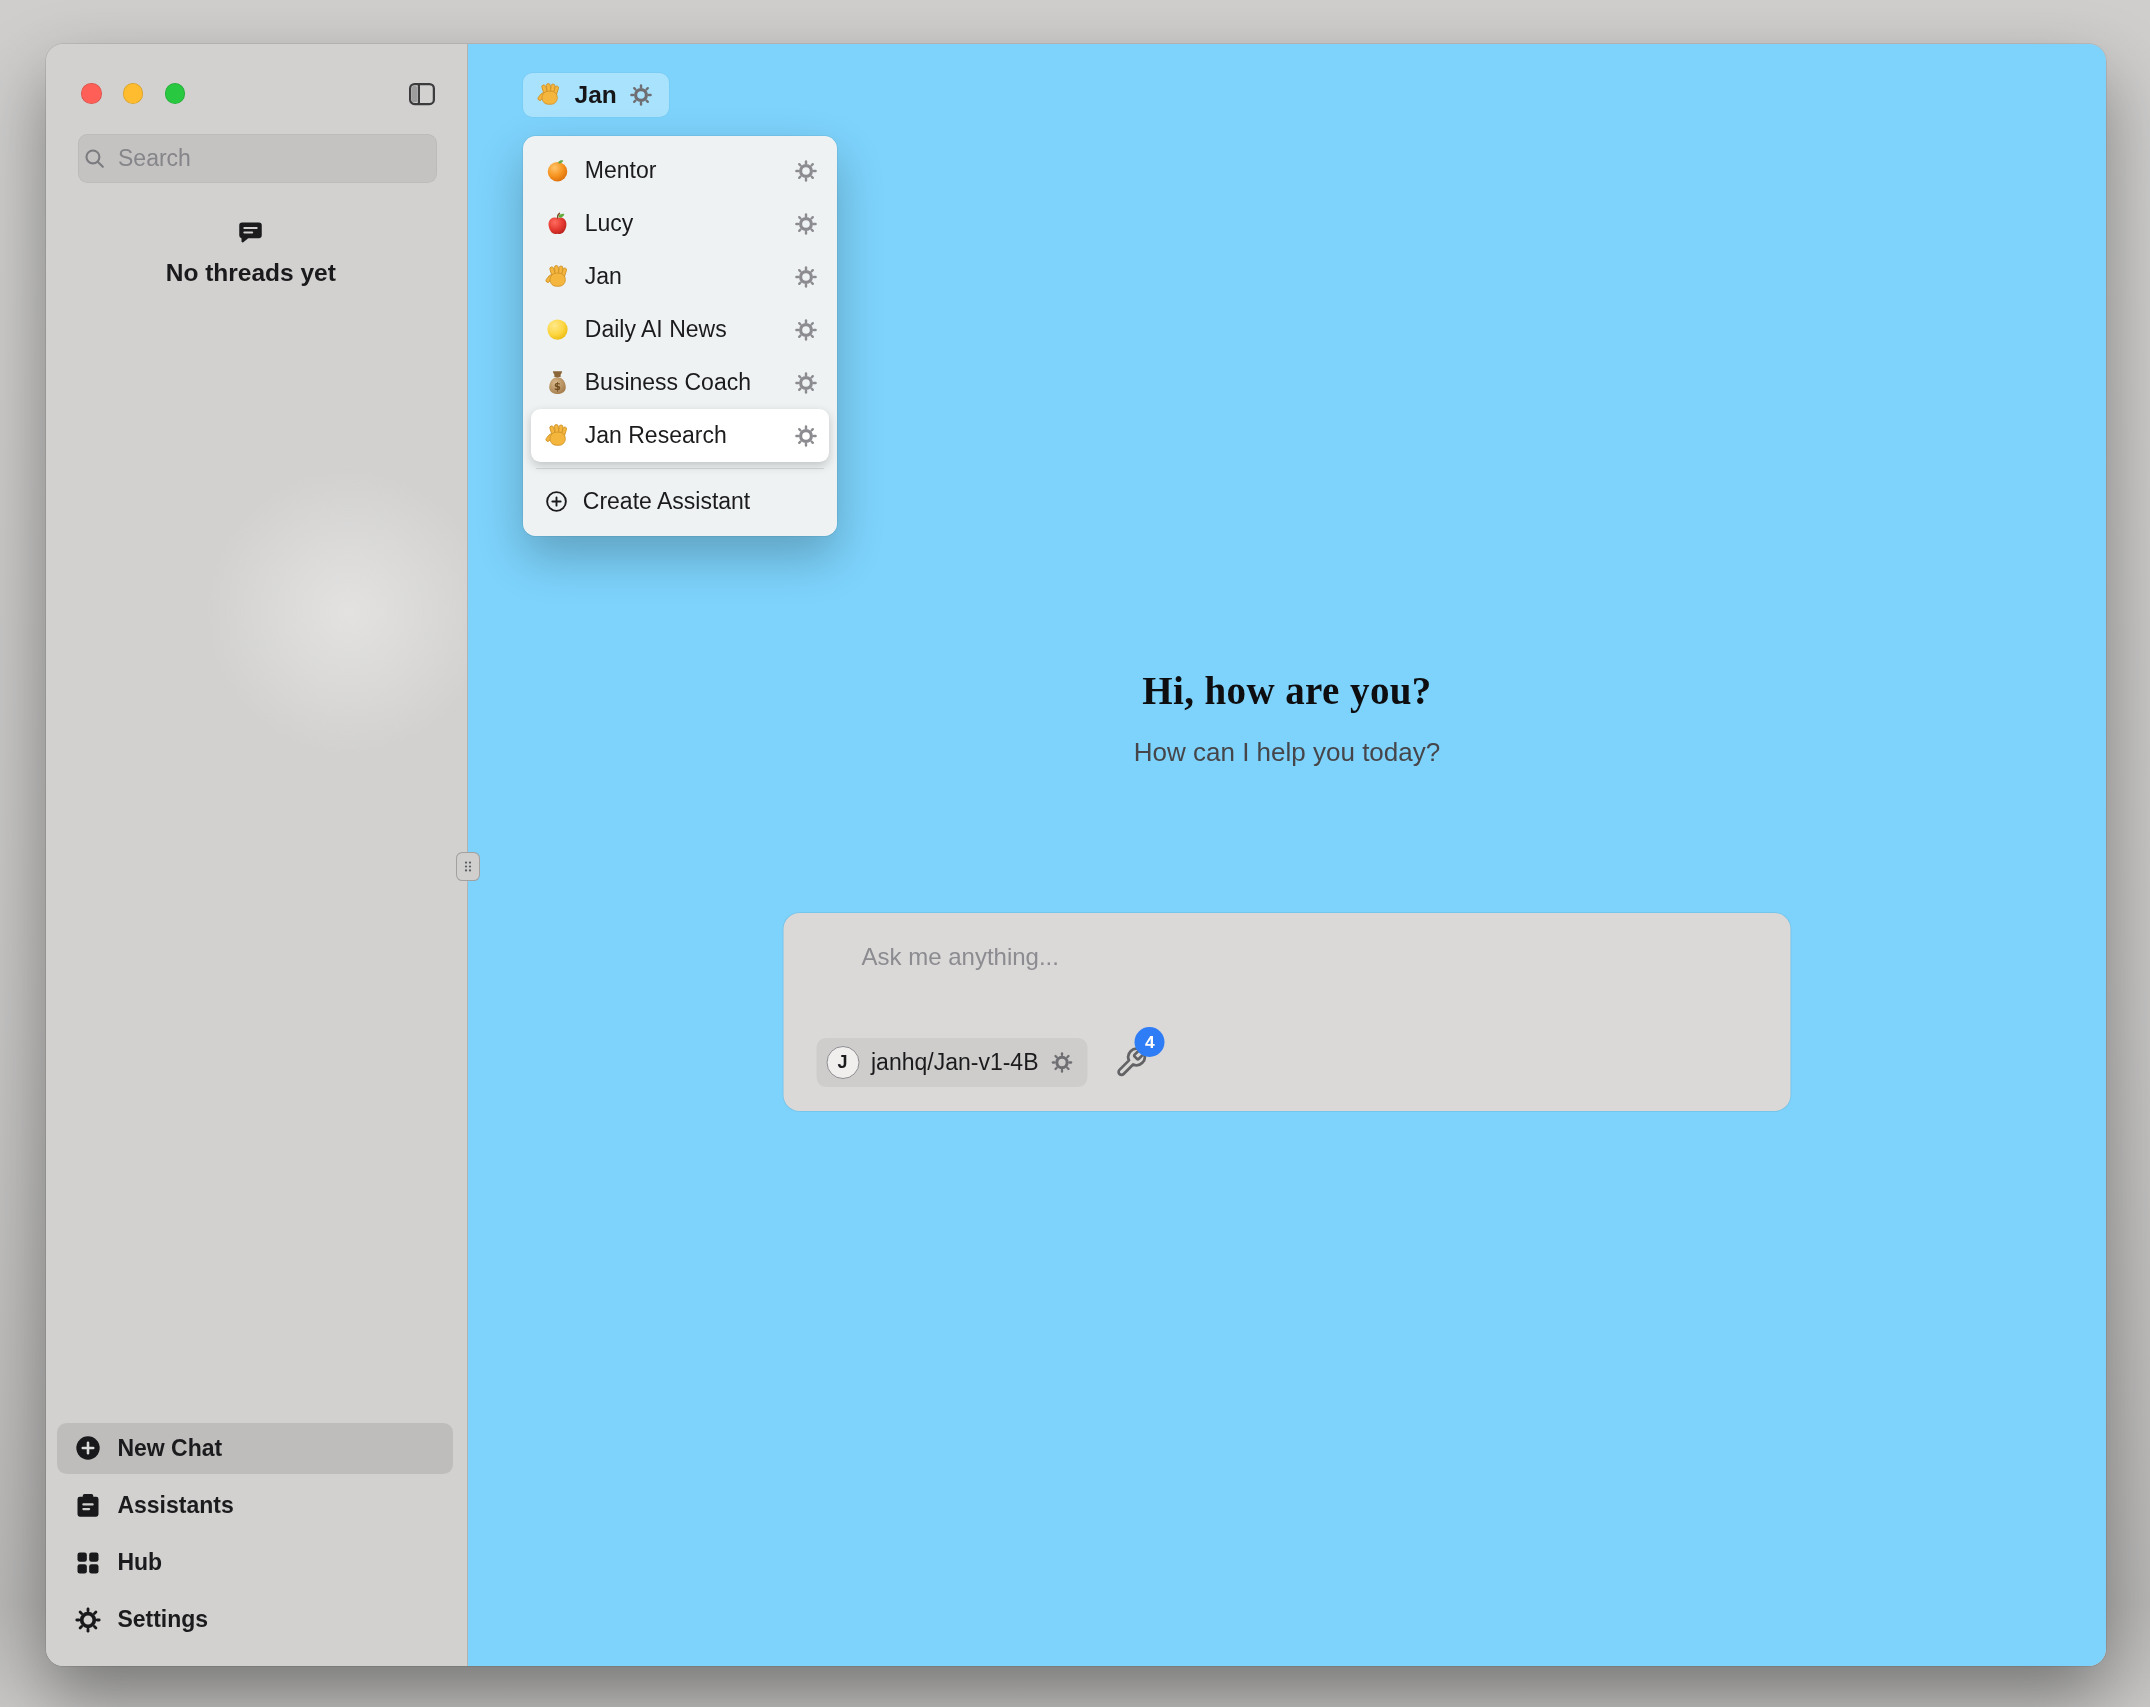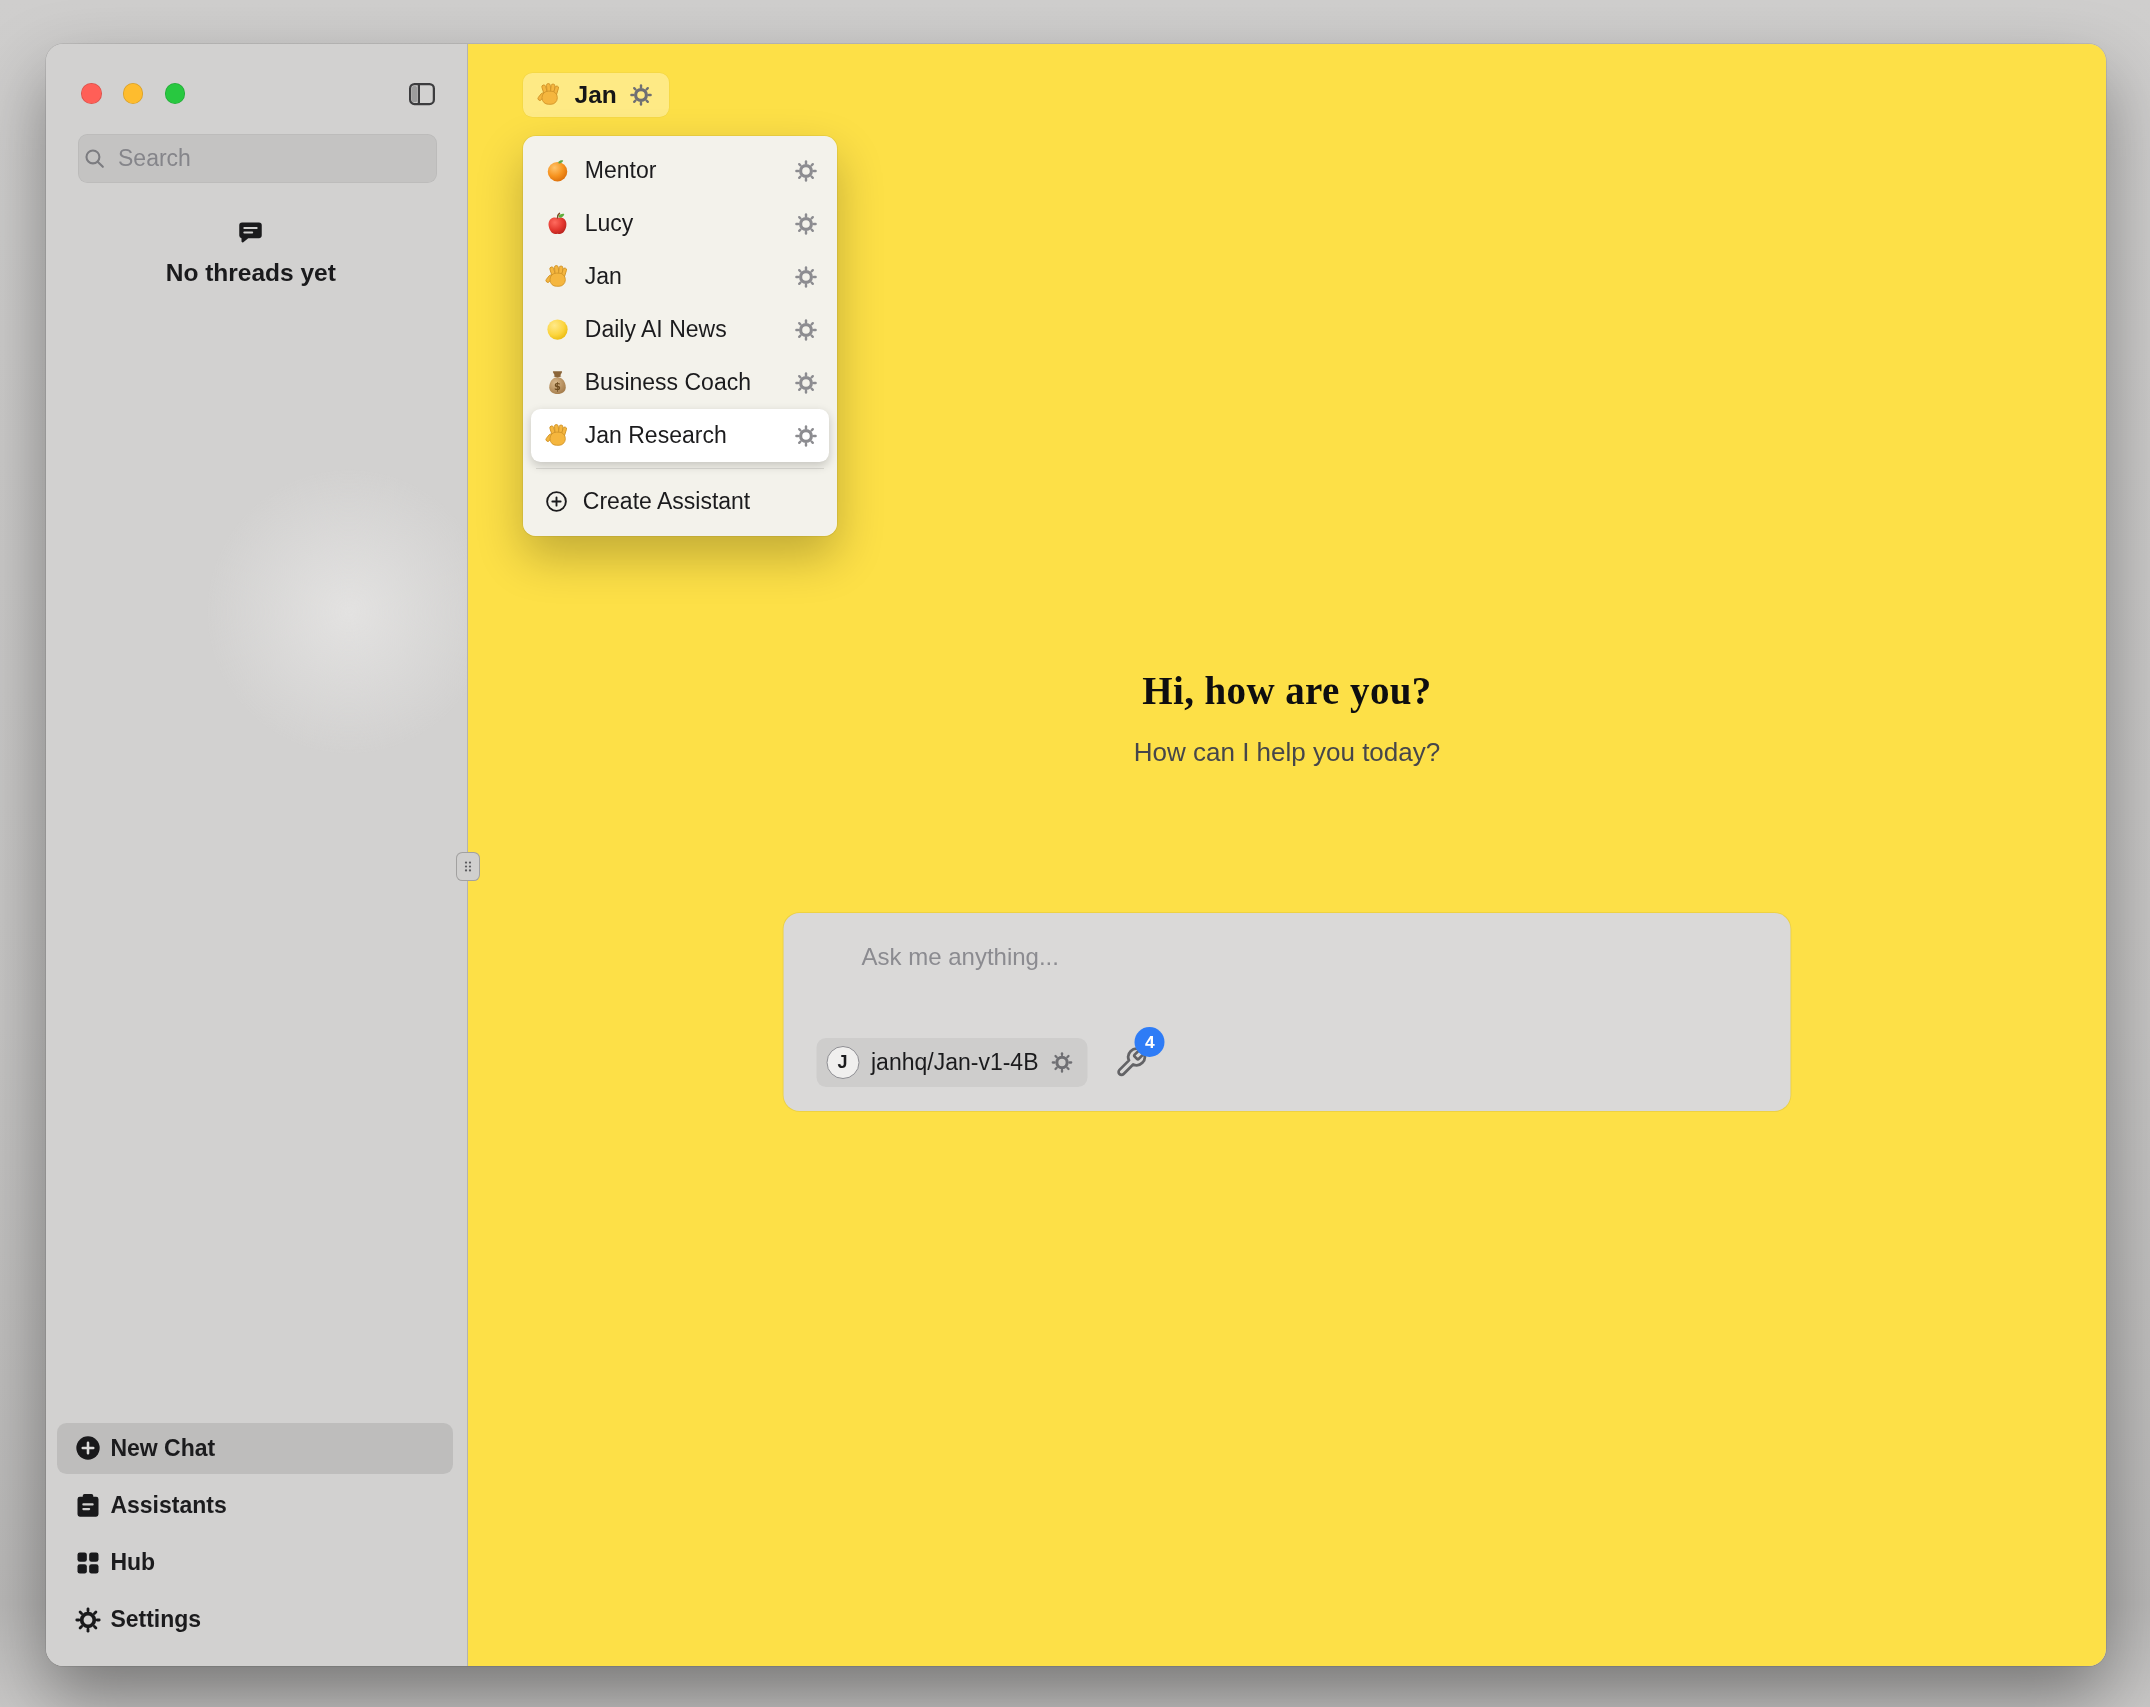--- a/index.html
+++ b/index.html
@@ -44,35 +44,35 @@
   .search .ph { font-size: 23px; color: #85858a; }
 
   .empty { padding: 36px 32px 0 20.6px; }
   .empty-head { display: flex; align-items: center; gap: 12.6px; flex-direction: column; }
   .empty-head svg { width: 27px; height: 27px; color: #1b1b1d; }
   .empty-title { font-size: 24.5px; font-weight: 700; color: #1a1a1c; }
   .empty-body { margin: 12.6px 0 0 6.3px; font-size: 21.3px; line-height: 1.45; color: #6d6d70; max-width: 348px; }
 
   .side-nav { margin-top: auto; padding: 0 14.2px 20.6px 11px; display: flex; flex-direction: column; gap: 6.3px; }
   .nav-item {
-    height: 51px; display: flex; align-items: center; gap: 8px; padding: 0 17.4px;
+    height: 51px; display: flex; align-items: center; gap: 15px; padding: 0 17.4px;
     border-radius: 9.5px; font-size: 23px; font-weight: 600; color: #1b1b1d;
   }
   .nav-item.active { background: rgba(0,0,0,0.095); }
   .nav-item svg { width: 28px; height: 28px; color: #19191b; flex: 0 0 auto; }
 
   .grip {
     position: absolute; left: 410px; top: 808px; width: 24px; height: 28.5px; z-index: 6;
     background: #d0cfce; border: 0.8px solid rgba(0,0,0,0.22); border-radius: 6.3px;
     display: grid; place-items: center; color: #5b5b5e;
   }
   .grip svg { width: 16px; height: 19px; }
 
   
-  .main { flex: 1; position: relative; background: #fde047; }
+  .main { flex: 1; position: relative; background: #7dd3fc; }
 
   .main-header { padding: 28.5px 0 0 55px; }
   .assistant-btn {
     display: inline-flex; align-items: center; gap: 12px; padding: 8px 16px 8px 12.6px;
     border: none; border-radius: 9.5px; background: rgba(255,255,255,0.34);
     font-size: 24.5px; font-weight: 600; color: #161618;
     box-shadow: 0 0 0 0.8px rgba(0,0,0,0.04);
   }
   .assistant-btn .emoji { width: 27px; height: 27px; }
   .assistant-btn .gear { width: 24px; height: 24px; color: #6f6f73; }

